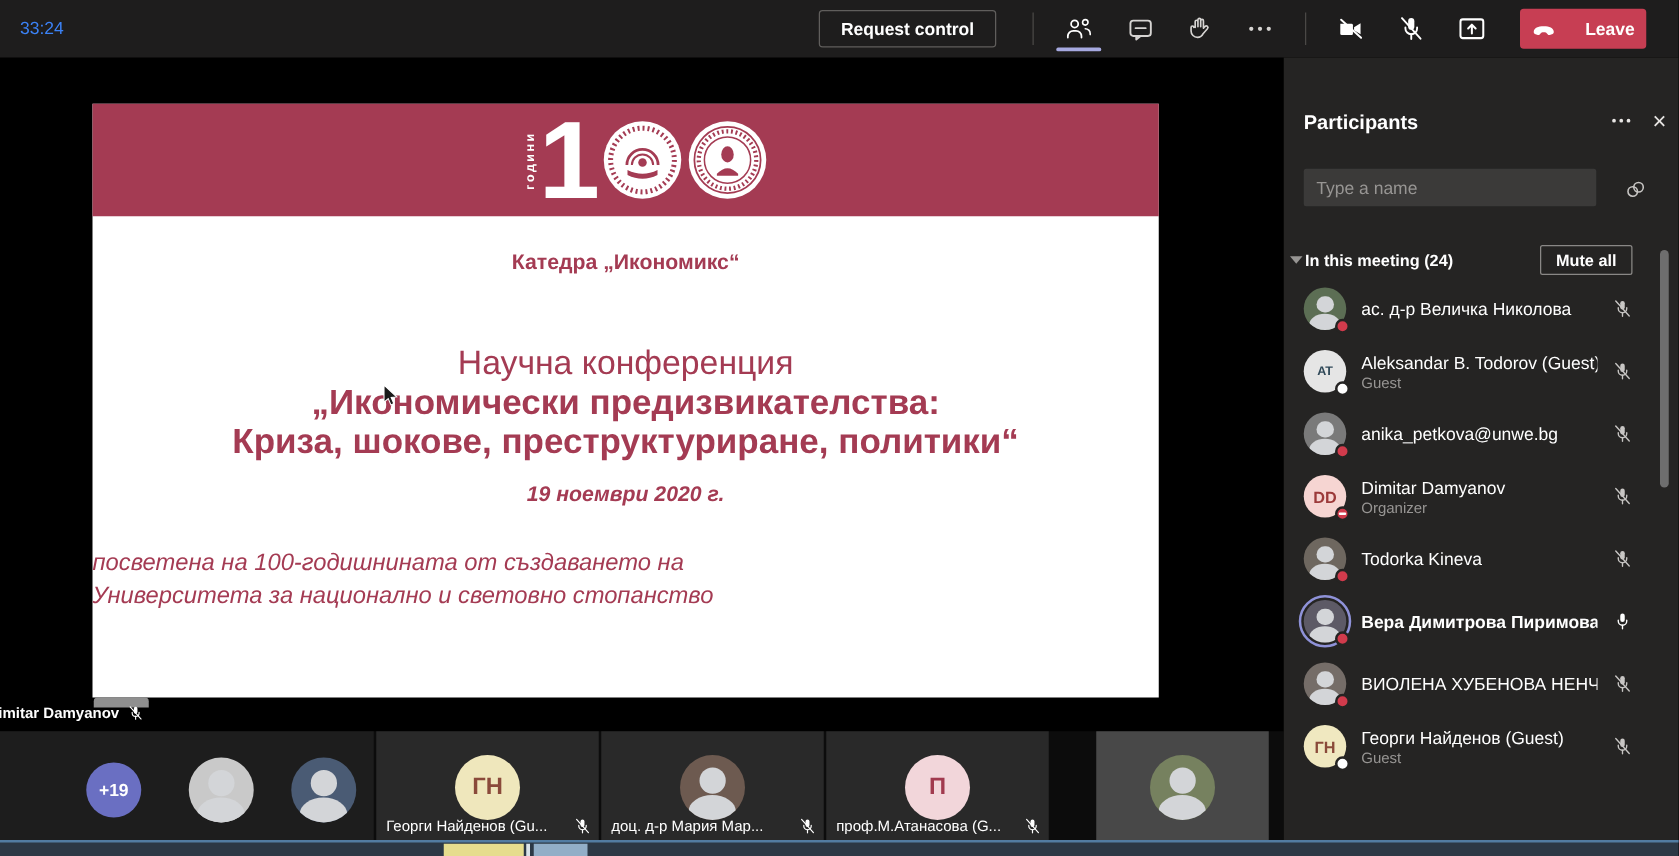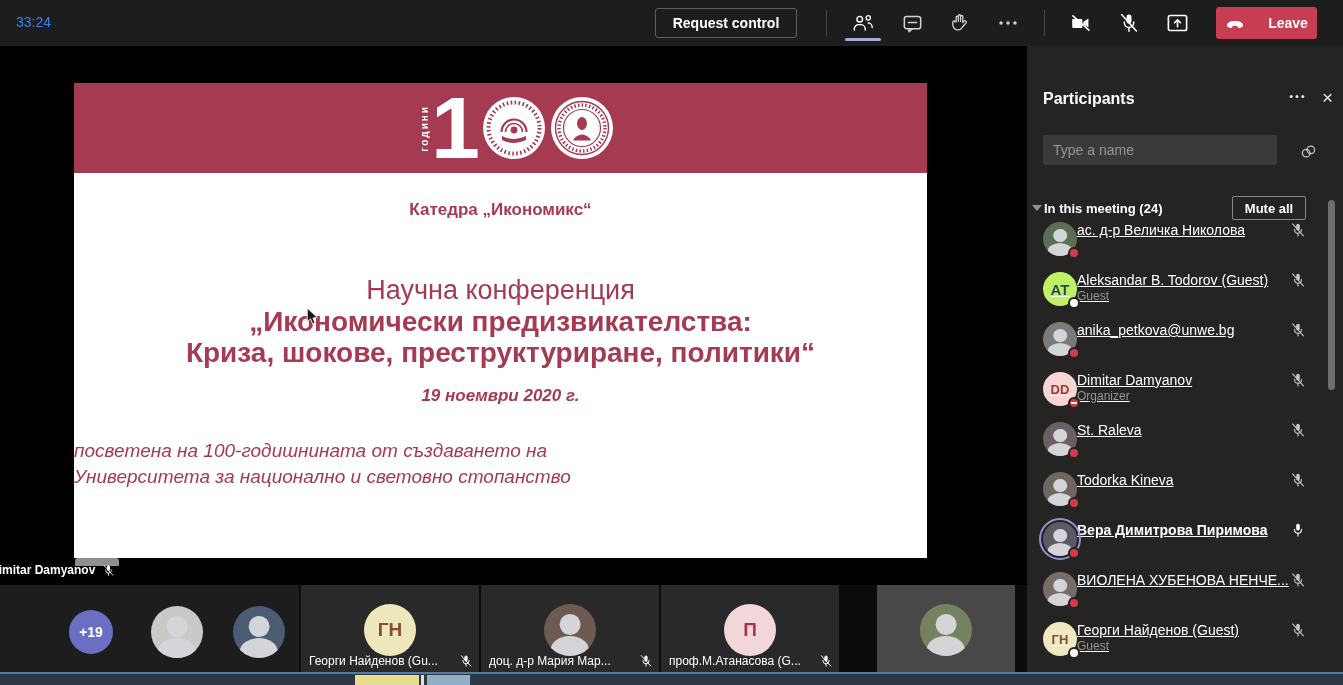--- a/index.html
+++ b/index.html
@@ -78,21 +78,21 @@
   .search-input::placeholder{color:#979593;}
   .copy-link{position:absolute;left:272px;top:96px;color:#c8c6c4;cursor:pointer;}
   .section-row{position:absolute;left:0;top:152px;width:316px;height:24px;}
   .chevron{position:absolute;left:5px;top:7px;width:0;height:0;border-left:5px solid transparent;
     border-right:5px solid transparent;border-top:6px solid #979593;cursor:pointer;}
   .section-label{position:absolute;left:17px;top:3px;font-size:13px;font-weight:700;color:#fff;}
   .mute-all{position:absolute;right:37px;top:-2px;width:74px;height:24px;background:transparent;
     border:1px solid #8a8886;border-radius:2px;color:#fff;font-size:13px;font-weight:600;
     font-family:inherit;cursor:pointer;}
   .plist{position:absolute;left:16px;top:176px;width:264px;}
-  .prow{height:50px;display:flex;cursor:pointer;text-decoration:underline;}
+  .prow{height:50px;display:flex;align-items:center;gap:12px;cursor:pointer;}
   .av-wrap{position:relative;width:34px;height:34px;flex:0 0 34px;}
   .prow.speaking .av-wrap::before{content:"";position:absolute;inset:-4px;border:2px solid #8f92d8;border-radius:50%;}
   .status{position:absolute;right:-3px;bottom:-3px;width:12px;height:12px;border-radius:50%;
     border:2px solid var(--panel-bg);}
   .status.busy,.status.dnd{background:var(--busy);}
   .status.offline{background:#fff;}
   .status.dnd::after{content:"";position:absolute;left:1px;right:1px;top:50%;height:2px;margin-top:-1px;
     background:#fff;border-radius:1px;}
   .p-text{flex:1;min-width:0;}
   .p-name{font-size:14px;color:#fff;white-space:nowrap;overflow:hidden;}
@@ -348,21 +348,21 @@
           <svg class="ic" width="16" height="16" viewBox="0 0 16 16">
     <rect x="6.2" y="1.8" width="3.6" height="6.8" rx="1.8" fill="currentColor"></rect>
     <path d="M4.6 7.2v.6a3.4 3.4 0 0 0 6.8 0v-.6" fill="none" stroke="currentColor" stroke-width="1.1" stroke-linecap="round"></path>
     <path d="M8 11.2V14" stroke="currentColor" stroke-width="1.1" stroke-linecap="round"></path>
     <path d="M2.6 1.8 13.4 13.8" stroke="currentColor" stroke-width="1.1" stroke-linecap="round"></path>
   </svg>
         </div>
   </div>
       <div class="prow">
     <div class="av-wrap">
-      <span class="avatar initials" style="background: #bef264; color: rgb(47, 72, 88); font-size: 15px;">AT</span>
+      <span class="avatar initials" style="background: #e5e5e5; color: rgb(47, 72, 88); font-size: 10px;">AT</span>
       <span class="status offline"></span>
     </div>
     <div class="p-text">
       <div class="p-name">Aleksandar B. Todorov (Guest)</div>
       <div class="p-sub">Guest</div>
     </div>
     <div class="p-mic mic-slot">
           <svg class="ic" width="16" height="16" viewBox="0 0 16 16">
     <rect x="6.2" y="1.8" width="3.6" height="6.8" rx="1.8" fill="currentColor"></rect>
     <path d="M4.6 7.2v.6a3.4 3.4 0 0 0 6.8 0v-.6" fill="none" stroke="currentColor" stroke-width="1.1" stroke-linecap="round"></path>
@@ -390,38 +390,20 @@
         </div>
   </div>
       <div class="prow">
     <div class="av-wrap">
       <span class="avatar initials" style="background: rgb(246, 213, 210); color: rgb(156, 58, 58); font-size: 13px;">DD</span>
       <span class="status dnd"></span>
     </div>
     <div class="p-text">
       <div class="p-name">Dimitar Damyanov</div>
       <div class="p-sub">Organizer</div>
-    </div>
-    <div class="p-mic mic-slot">
-          <svg class="ic" width="16" height="16" viewBox="0 0 16 16">
-    <rect x="6.2" y="1.8" width="3.6" height="6.8" rx="1.8" fill="currentColor"></rect>
-    <path d="M4.6 7.2v.6a3.4 3.4 0 0 0 6.8 0v-.6" fill="none" stroke="currentColor" stroke-width="1.1" stroke-linecap="round"></path>
-    <path d="M8 11.2V14" stroke="currentColor" stroke-width="1.1" stroke-linecap="round"></path>
-    <path d="M2.6 1.8 13.4 13.8" stroke="currentColor" stroke-width="1.1" stroke-linecap="round"></path>
-  </svg>
-        </div>
-  </div>
-      <div class="prow">
-    <div class="av-wrap">
-      <span class="avatar photo" style="background: rgb(107, 95, 99);"></span>
-      <span class="status busy"></span>
-    </div>
-    <div class="p-text">
-      <div class="p-name">St. Raleva</div>
-
     </div>
     <div class="p-mic mic-slot">
           <svg class="ic" width="16" height="16" viewBox="0 0 16 16">
     <rect x="6.2" y="1.8" width="3.6" height="6.8" rx="1.8" fill="currentColor"></rect>
     <path d="M4.6 7.2v.6a3.4 3.4 0 0 0 6.8 0v-.6" fill="none" stroke="currentColor" stroke-width="1.1" stroke-linecap="round"></path>
     <path d="M8 11.2V14" stroke="currentColor" stroke-width="1.1" stroke-linecap="round"></path>
     <path d="M2.6 1.8 13.4 13.8" stroke="currentColor" stroke-width="1.1" stroke-linecap="round"></path>
   </svg>
         </div>
   </div>

